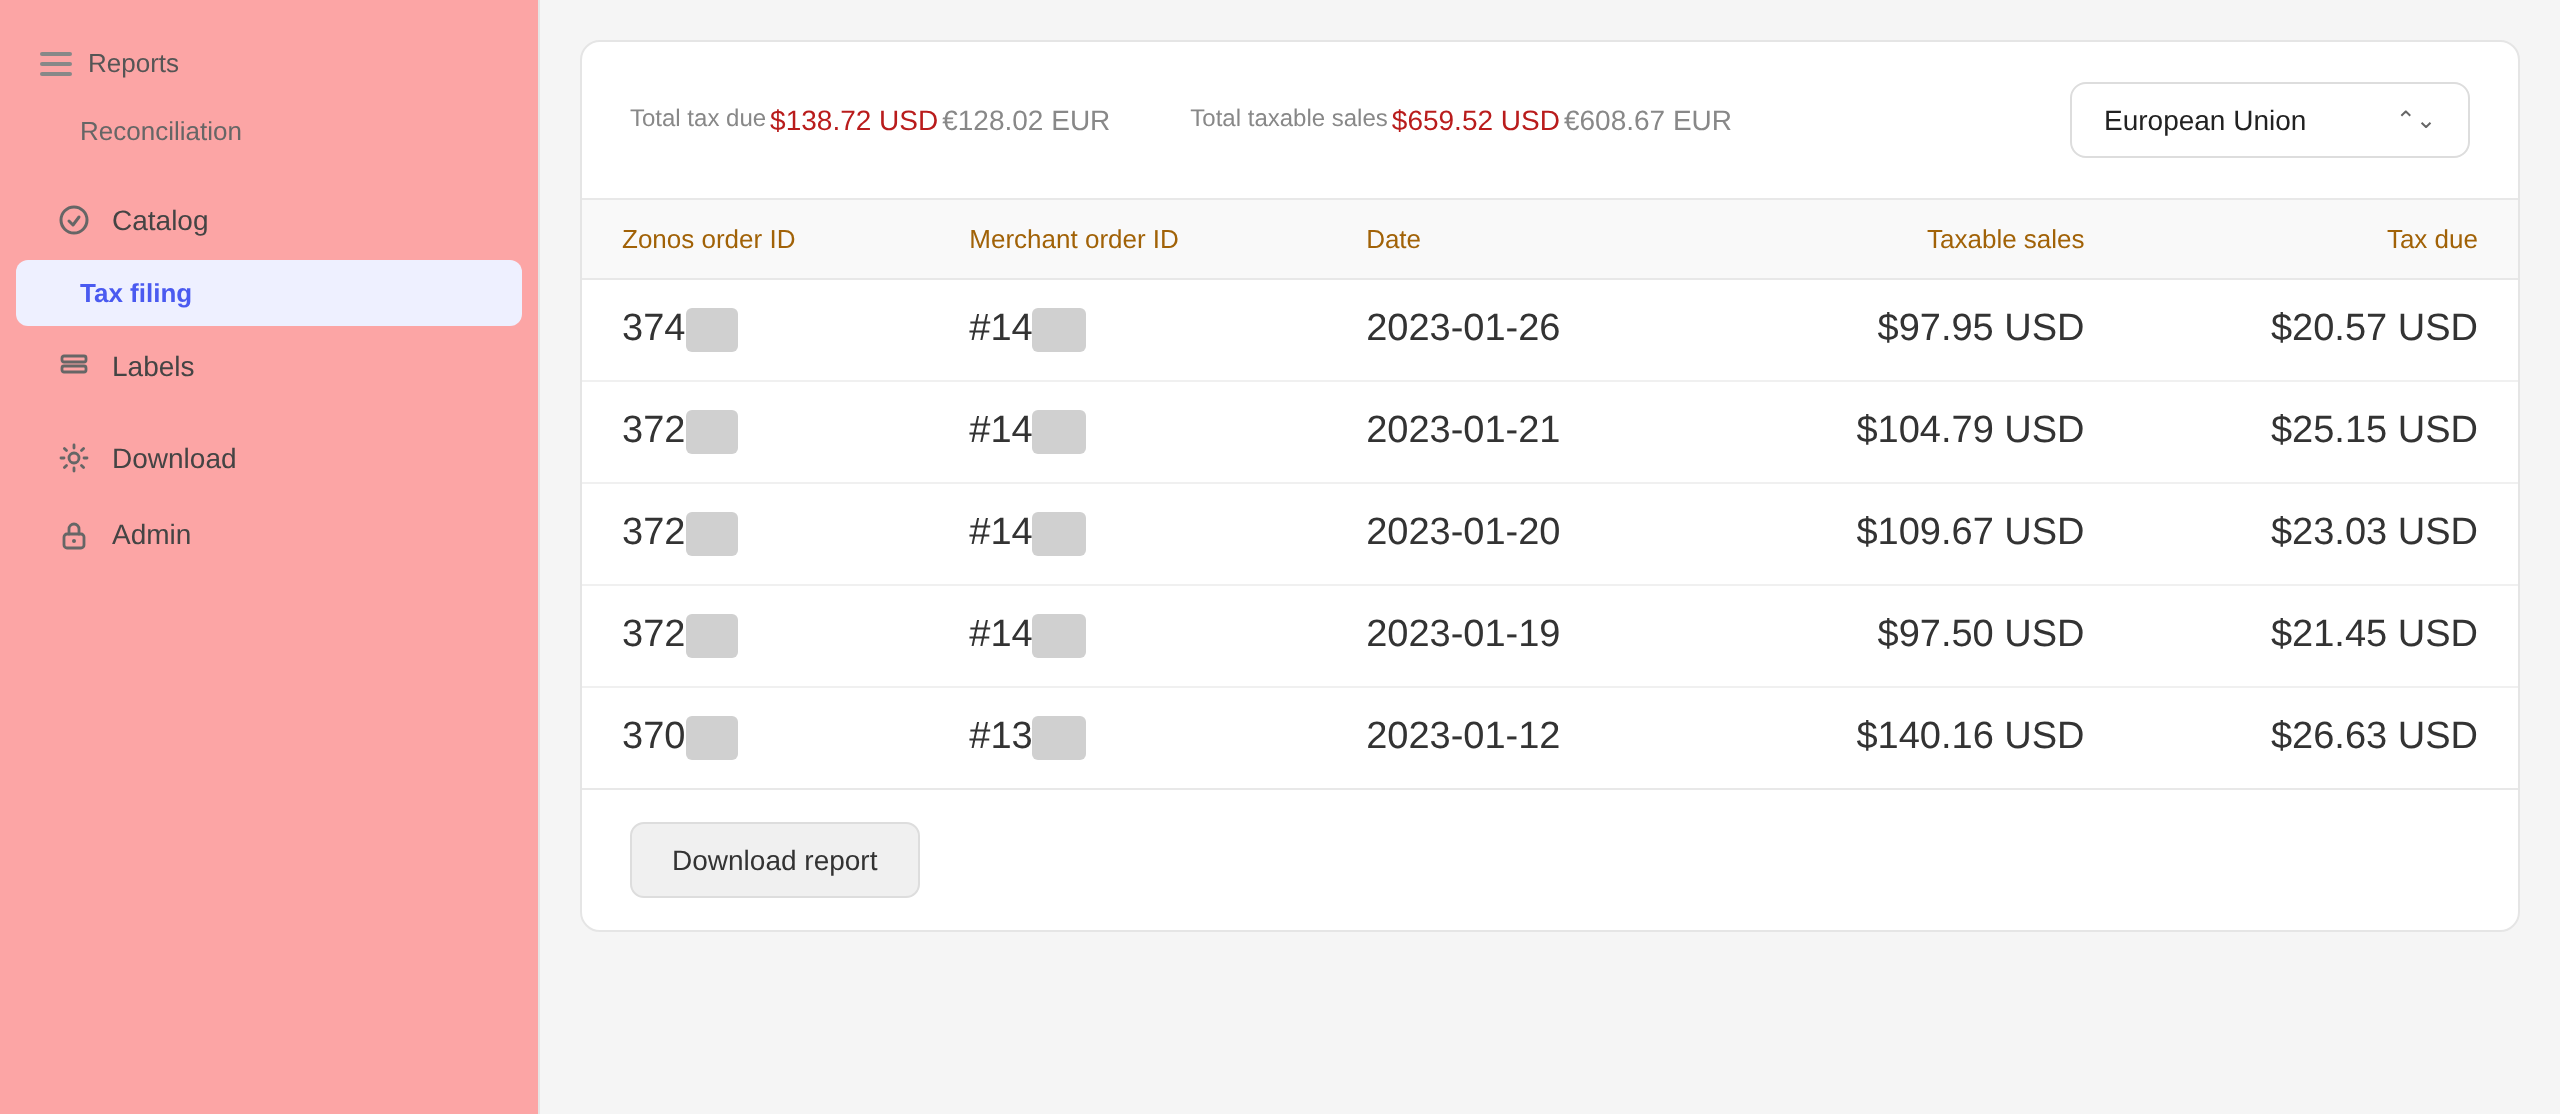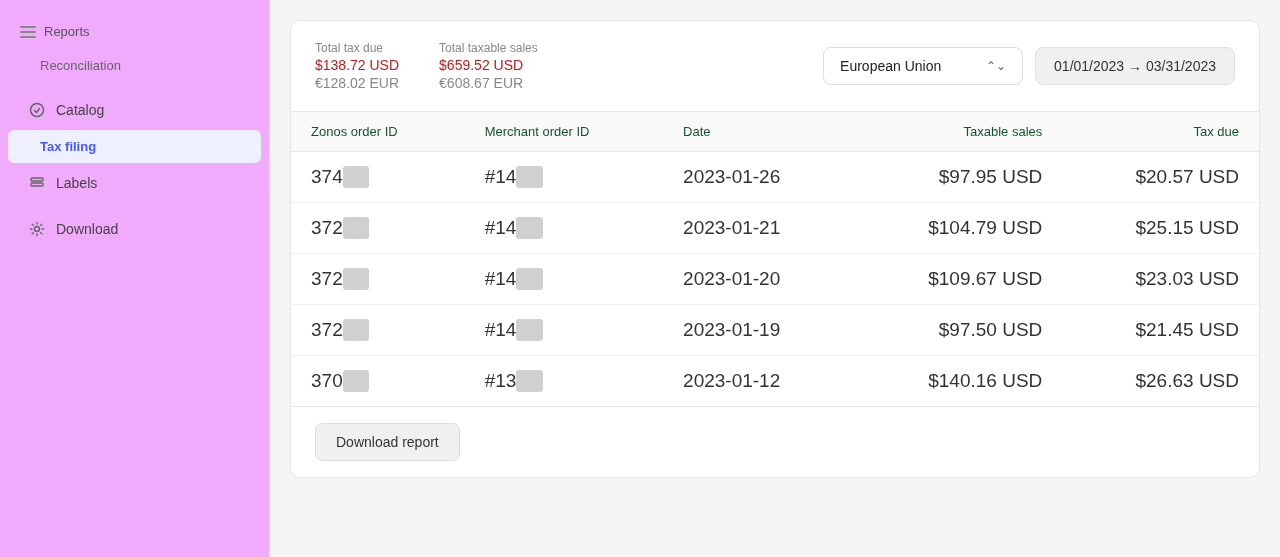--- a/index.html
+++ b/index.html
@@ -10,21 +10,21 @@
       height: 557px;
       width: 1280px;
       overflow: hidden;
       font-size: 14px;
       color: #222;
     }
 
     
     .sidebar {
       width: 270px;
-      background: #f0abfc;
+      background: #fca5a5;
       border-right: 1px solid #e5e5e5;
       padding: 16px 0;
       display: flex;
       flex-direction: column;
       gap: 2px;
       flex-shrink: 0;
     }
     .sidebar-section-header {
       display: flex;
       align-items: center;
@@ -100,21 +100,21 @@
     
     .summary-bar {
       display: flex;
       align-items: center;
       padding: 20px 24px;
       gap: 40px;
       border-bottom: 1px solid #e8e8e8;
     }
     .summary-item {
       display: flex;
-      flex-direction: column;
+      flex-direction: row;
       gap: 2px;
     }
     .summary-label {
       font-size: 12px;
       color: #888;
     }
     .summary-value {
       font-size: 14px;
       color: #b91c1c;
       font-weight: 500;
@@ -170,21 +170,21 @@
     }
     thead tr {
       background: #f9f9f9;
       border-bottom: 1px solid #e8e8e8;
     }
     thead th {
       padding: 12px 20px;
       text-align: left;
       font-size: 13px;
       font-weight: 500;
-      color: #14532d;
+      color: #a16207;
     }
     thead th:last-child {
       text-align: right;
     }
     thead th:nth-child(4),
     thead th:nth-child(5) {
       text-align: right;
     }
     tbody tr {
       border-bottom: 1px solid #f0f0f0;
@@ -290,20 +290,30 @@
   </div>
 
   <div class="sidebar-item" style="margin-top:8px;">
     <div class="sidebar-icon">
       <svg width="16" height="16" viewBox="0 0 16 16" fill="none">
         <circle cx="8" cy="8" r="2.5" stroke="#666" stroke-width="1.4"></circle>
         <path d="M8 1.5V3M8 13v1.5M1.5 8H3M13 8h1.5M3.2 3.2l1.06 1.06M11.74 11.74l1.06 1.06M3.2 12.8l1.06-1.06M11.74 4.26l1.06-1.06" stroke="#666" stroke-width="1.4" stroke-linecap="round"></path>
       </svg>
     </div>
     <span>Download</span>
+  </div>
+  <div class="sidebar-item">
+    <div class="sidebar-icon">
+      <svg width="16" height="16" viewBox="0 0 16 16" fill="none">
+        <rect x="3" y="8" width="10" height="7" rx="1.5" stroke="#666" stroke-width="1.4"></rect>
+        <path d="M5.5 8V5.5a2.5 2.5 0 015 0V8" stroke="#666" stroke-width="1.4" stroke-linecap="round"></path>
+        <circle cx="8" cy="11.5" r="1" fill="#666"></circle>
+      </svg>
+    </div>
+    <span>Admin</span>
   </div>
 </nav>
 
 <main class="main">
   <div class="card">
 
     <div class="summary-bar">
       <div class="summary-item">
         <span class="summary-label">Total tax due</span>
         <span class="summary-value">$138.72 USD</span>
@@ -311,23 +321,20 @@
       </div>
       <div class="summary-item">
         <span class="summary-label">Total taxable sales</span>
         <span class="summary-value">$659.52 USD</span>
         <span class="summary-value-secondary">€608.67 EUR</span>
       </div>
       <div class="summary-controls">
         <div class="region-select">
           <span>European Union</span>
           <span class="updown-icon">⌃⌄</span>
-        </div>
-        <div class="date-range">
-          <span>01/01/2023 → 03/31/2023</span>
         </div>
       </div>
     </div>
 
     <div class="table-wrap">
       <table>
         <thead>
           <tr>
             <th>Zonos order ID</th>
             <th>Merchant order ID</th>

